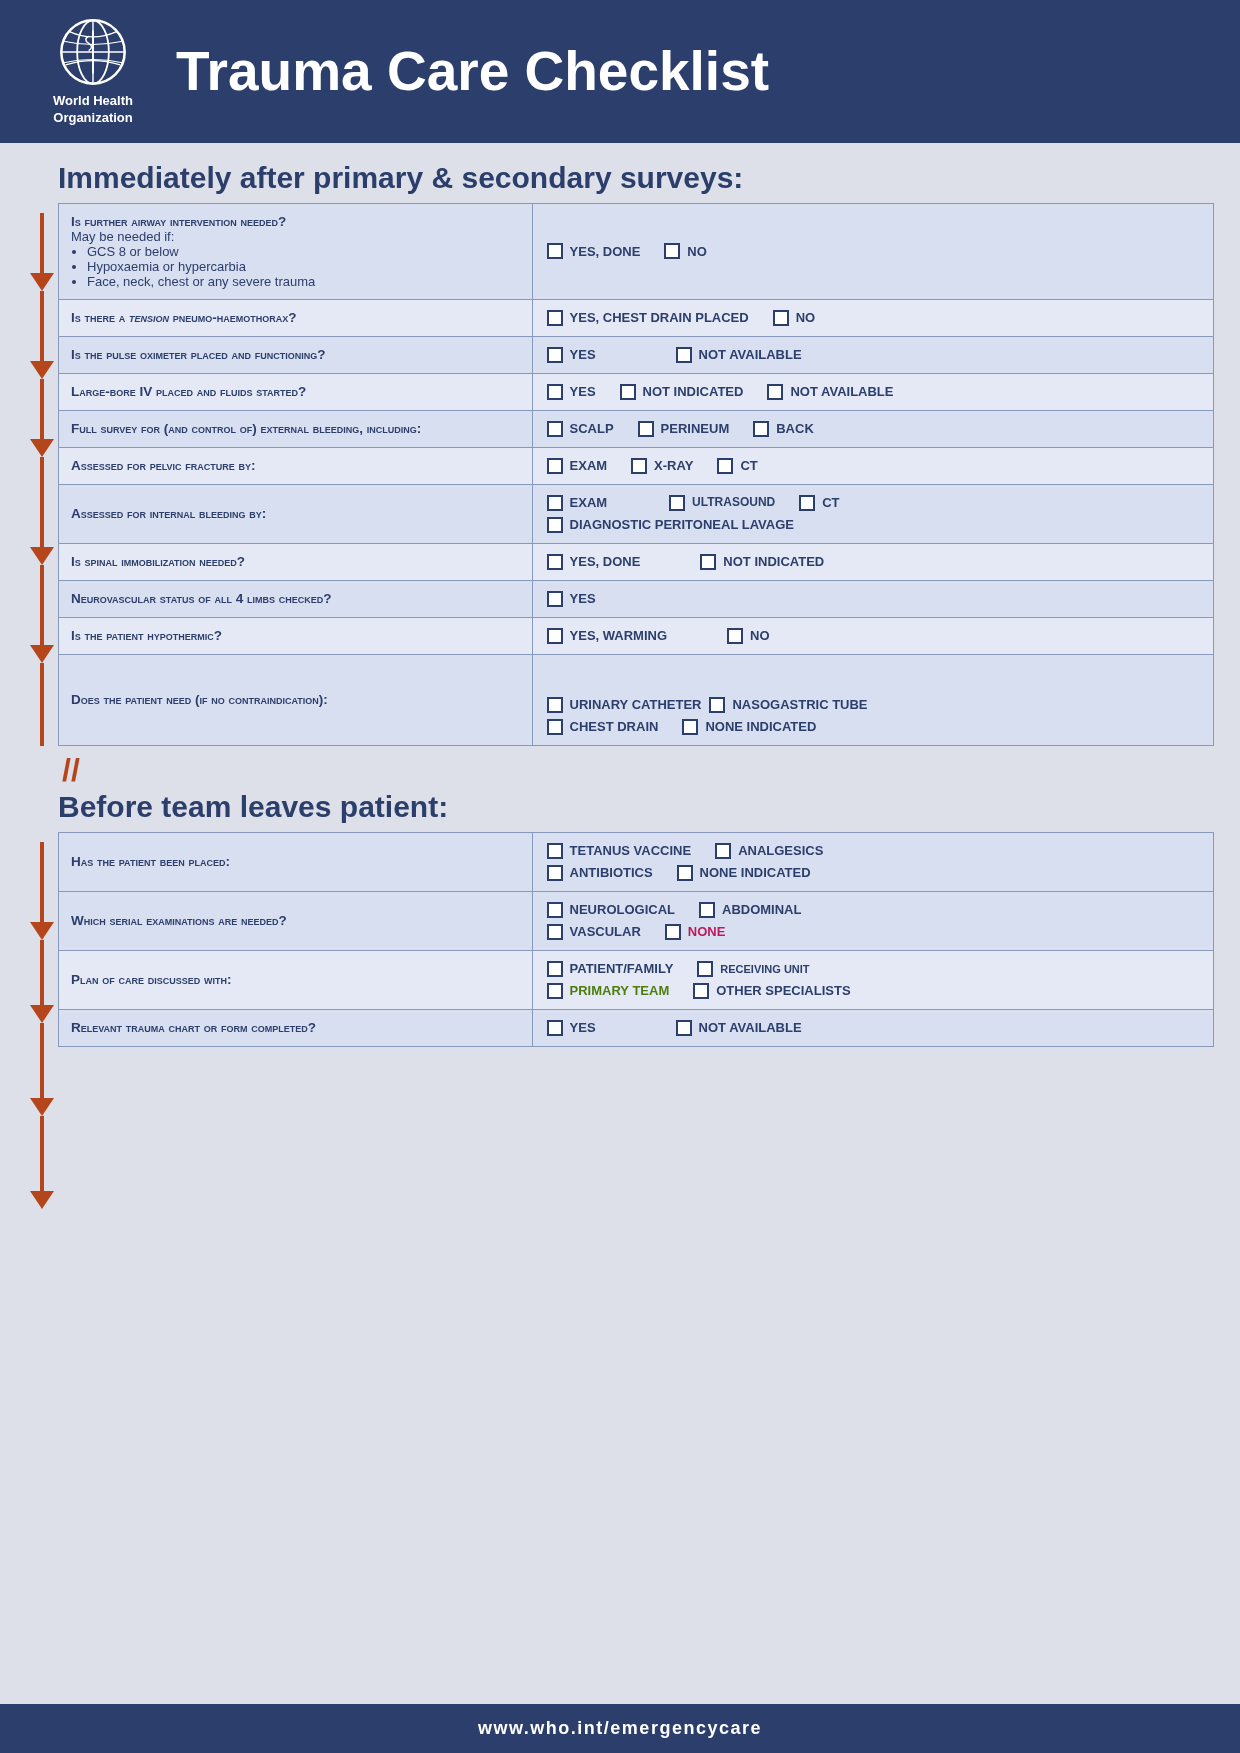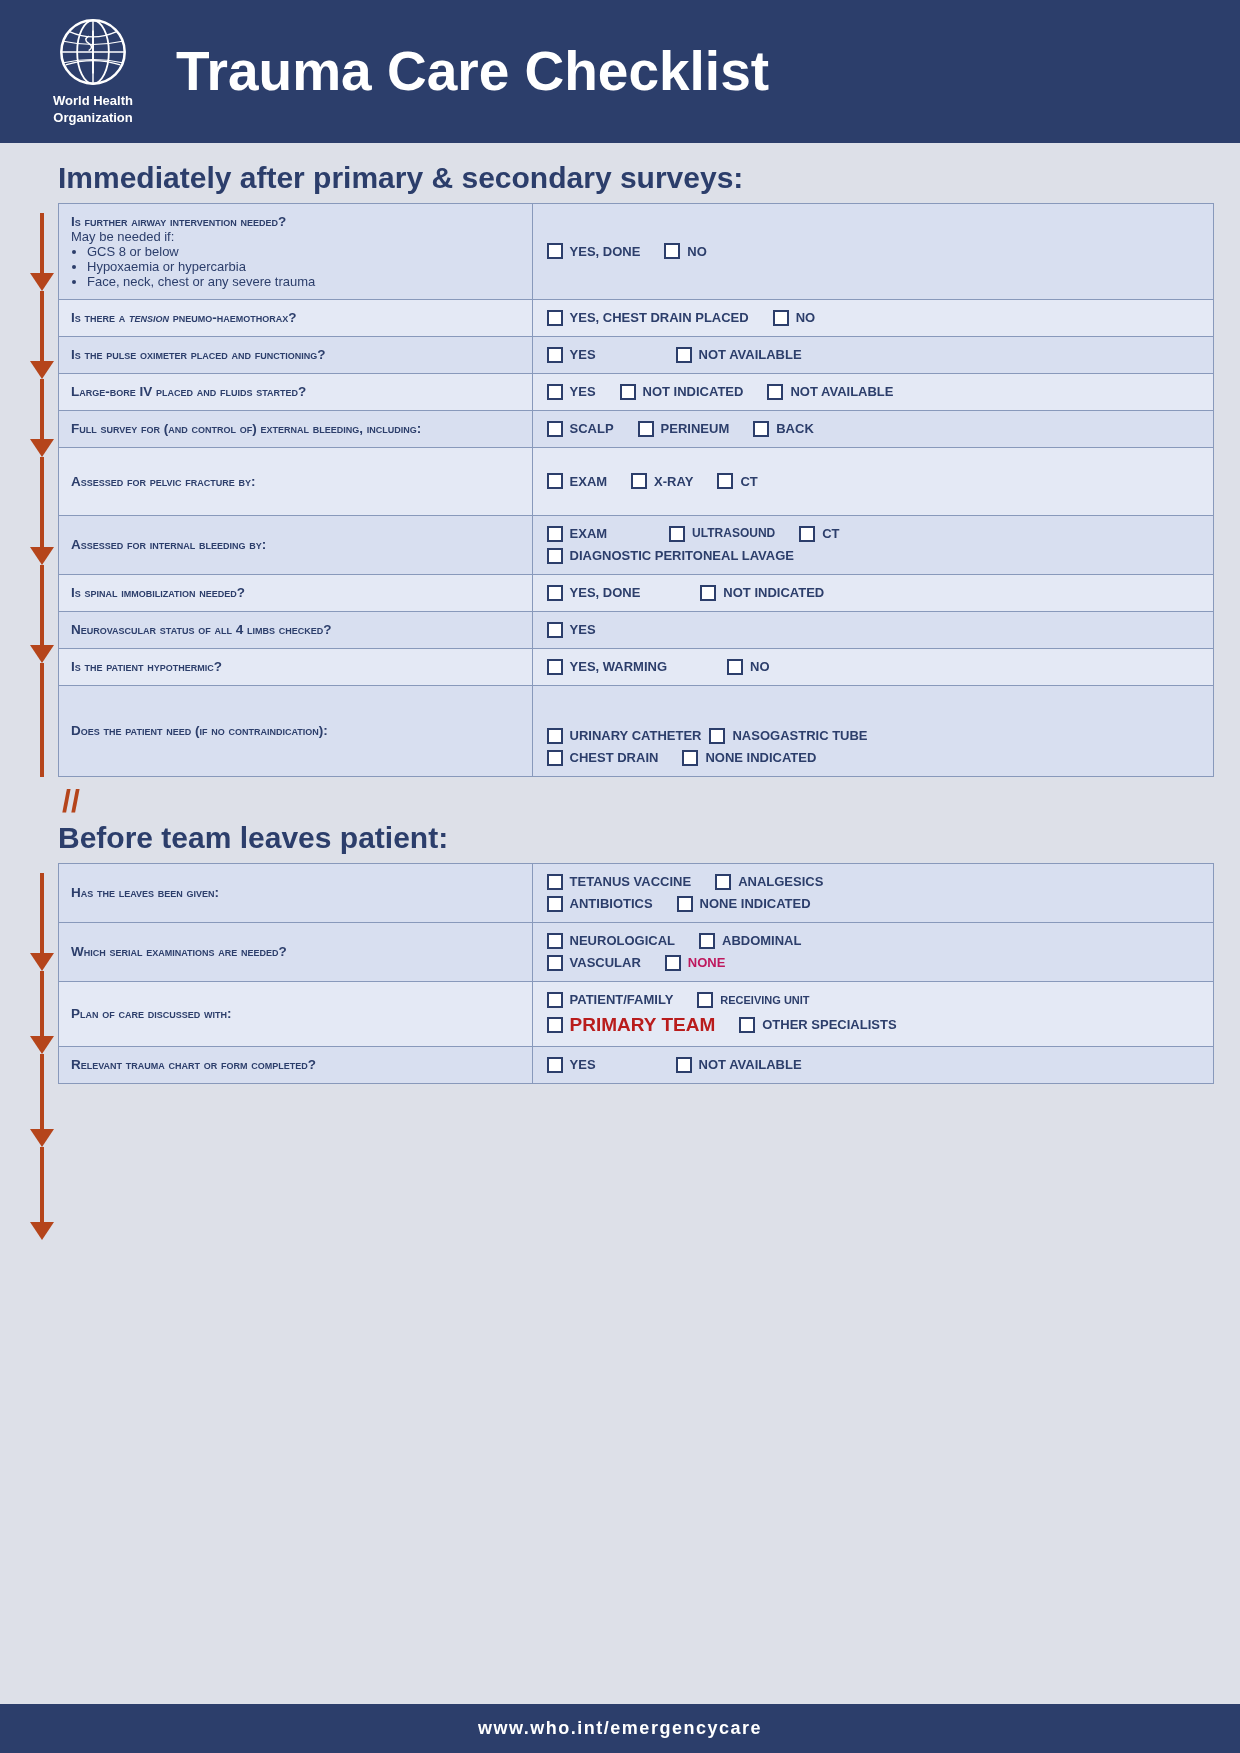--- a/index.html
+++ b/index.html
@@ -153,21 +153,21 @@
                 <label style="display:flex;align-items:center;gap:7px;font-weight:bold;font-size:13px;color:#2c3e6b;cursor:pointer;">
                   <span style="width:16px;height:16px;border:2.5px solid #2c3e6b;background:white;display:inline-block;flex-shrink:0;"></span>PERINEUM
                 </label>
                 <label style="display:flex;align-items:center;gap:7px;font-weight:bold;font-size:13px;color:#2c3e6b;cursor:pointer;">
                   <span style="width:16px;height:16px;border:2.5px solid #2c3e6b;background:white;display:inline-block;flex-shrink:0;"></span>BACK
                 </label>
               </div>
             </td>
           </tr>
           <tr>
-            <td style="border:1.5px solid #8899bb;padding:26px 12px;background:#e4e9f5;color:#2c3e6b;font-size:13.5px;font-weight:bold;font-variant:small-caps;">
+            <td style="border:1.5px solid #8899bb;padding:10px 12px;background:#e4e9f5;color:#2c3e6b;font-size:13.5px;font-weight:bold;font-variant:small-caps;">
               Assessed for pelvic fracture by:
             </td>
             <td style="border:1.5px solid #8899bb;padding:10px 14px;background:#e4e9f5;vertical-align:middle;">
               <div style="display:flex;align-items:center;gap:24px;flex-wrap:wrap;">
                 <label style="display:flex;align-items:center;gap:7px;font-weight:bold;font-size:13px;color:#2c3e6b;cursor:pointer;">
                   <span style="width:16px;height:16px;border:2.5px solid #2c3e6b;background:white;display:inline-block;flex-shrink:0;"></span>EXAM
                 </label>
                 <label style="display:flex;align-items:center;gap:7px;font-weight:bold;font-size:13px;color:#2c3e6b;cursor:pointer;">
                   <span style="width:16px;height:16px;border:2.5px solid #2c3e6b;background:white;display:inline-block;flex-shrink:0;"></span>X-RAY
                 </label>
@@ -288,21 +288,21 @@
         <div style="width:0;height:0;border-left:12px solid transparent;border-right:12px solid transparent;border-top:18px solid #b5451b;"></div>
         <div style="width:4px;background:#b5451b;flex:1;"></div>
       </div>
 
       <div style="flex:1;">
         <div style="color:#2c3e6b;font-size:30px;font-weight:bold;font-family:Arial,sans-serif;margin-bottom:8px;">Before team leaves patient:</div>
         <table style="width:100%;border-collapse:collapse;">
           <tbody>
           <tr>
             <td style="width:41%;border:1.5px solid #8899bb;padding:10px 12px;background:#d8dff0;color:#2c3e6b;font-size:13.5px;font-weight:bold;font-variant:small-caps;vertical-align:middle;">
-              Has the leaves been given:
+              Has the patient been placed:
             </td>
             <td style="border:1.5px solid #8899bb;padding:10px 14px;background:#d8dff0;vertical-align:middle;">
               <div style="display:flex;align-items:center;gap:24px;flex-wrap:wrap;margin-bottom:6px;">
                 <label style="display:flex;align-items:center;gap:7px;font-weight:bold;font-size:13px;color:#2c3e6b;cursor:pointer;">
                   <span style="width:16px;height:16px;border:2.5px solid #2c3e6b;background:white;display:inline-block;flex-shrink:0;"></span>TETANUS VACCINE
                 </label>
                 <label style="display:flex;align-items:center;gap:7px;font-weight:bold;font-size:13px;color:#2c3e6b;cursor:pointer;">
                   <span style="width:16px;height:16px;border:2.5px solid #2c3e6b;background:white;display:inline-block;flex-shrink:0;"></span>ANALGESICS
                 </label>
               </div>
@@ -346,21 +346,21 @@
             <td style="border:1.5px solid #8899bb;padding:10px 14px;background:#e4e9f5;vertical-align:middle;">
               <div style="display:flex;align-items:center;gap:24px;flex-wrap:wrap;margin-bottom:6px;">
                 <label style="display:flex;align-items:center;gap:7px;font-weight:bold;font-size:13px;color:#2c3e6b;cursor:pointer;">
                   <span style="width:16px;height:16px;border:2.5px solid #2c3e6b;background:white;display:inline-block;flex-shrink:0;"></span>PATIENT/FAMILY
                 </label>
                 <label style="display:flex;align-items:center;gap:7px;font-weight:bold;font-size:11px;color:#2c3e6b;cursor:pointer;">
                   <span style="width:16px;height:16px;border:2.5px solid #2c3e6b;background:white;display:inline-block;flex-shrink:0;"></span>RECEIVING UNIT
                 </label>
               </div>
               <div style="display:flex;align-items:center;gap:24px;flex-wrap:wrap;">
-                <label style="display:flex;align-items:center;gap:7px;font-weight:bold;font-size:19px;color:#b91c1c;cursor:pointer;">
+                <label style="display:flex;align-items:center;gap:7px;font-weight:bold;font-size:13px;color:#4d7c0f;cursor:pointer;">
                   <span style="width:16px;height:16px;border:2.5px solid #2c3e6b;background:white;display:inline-block;flex-shrink:0;"></span>PRIMARY TEAM
                 </label>
                 <label style="display:flex;align-items:center;gap:7px;font-weight:bold;font-size:13px;color:#2c3e6b;cursor:pointer;">
                   <span style="width:16px;height:16px;border:2.5px solid #2c3e6b;background:white;display:inline-block;flex-shrink:0;"></span>OTHER SPECIALISTS
                 </label>
               </div>
             </td>
           </tr>
           <tr>
             <td style="border:1.5px solid #8899bb;padding:10px 12px;background:#d8dff0;color:#2c3e6b;font-size:13.5px;font-weight:bold;font-variant:small-caps;vertical-align:middle;">

